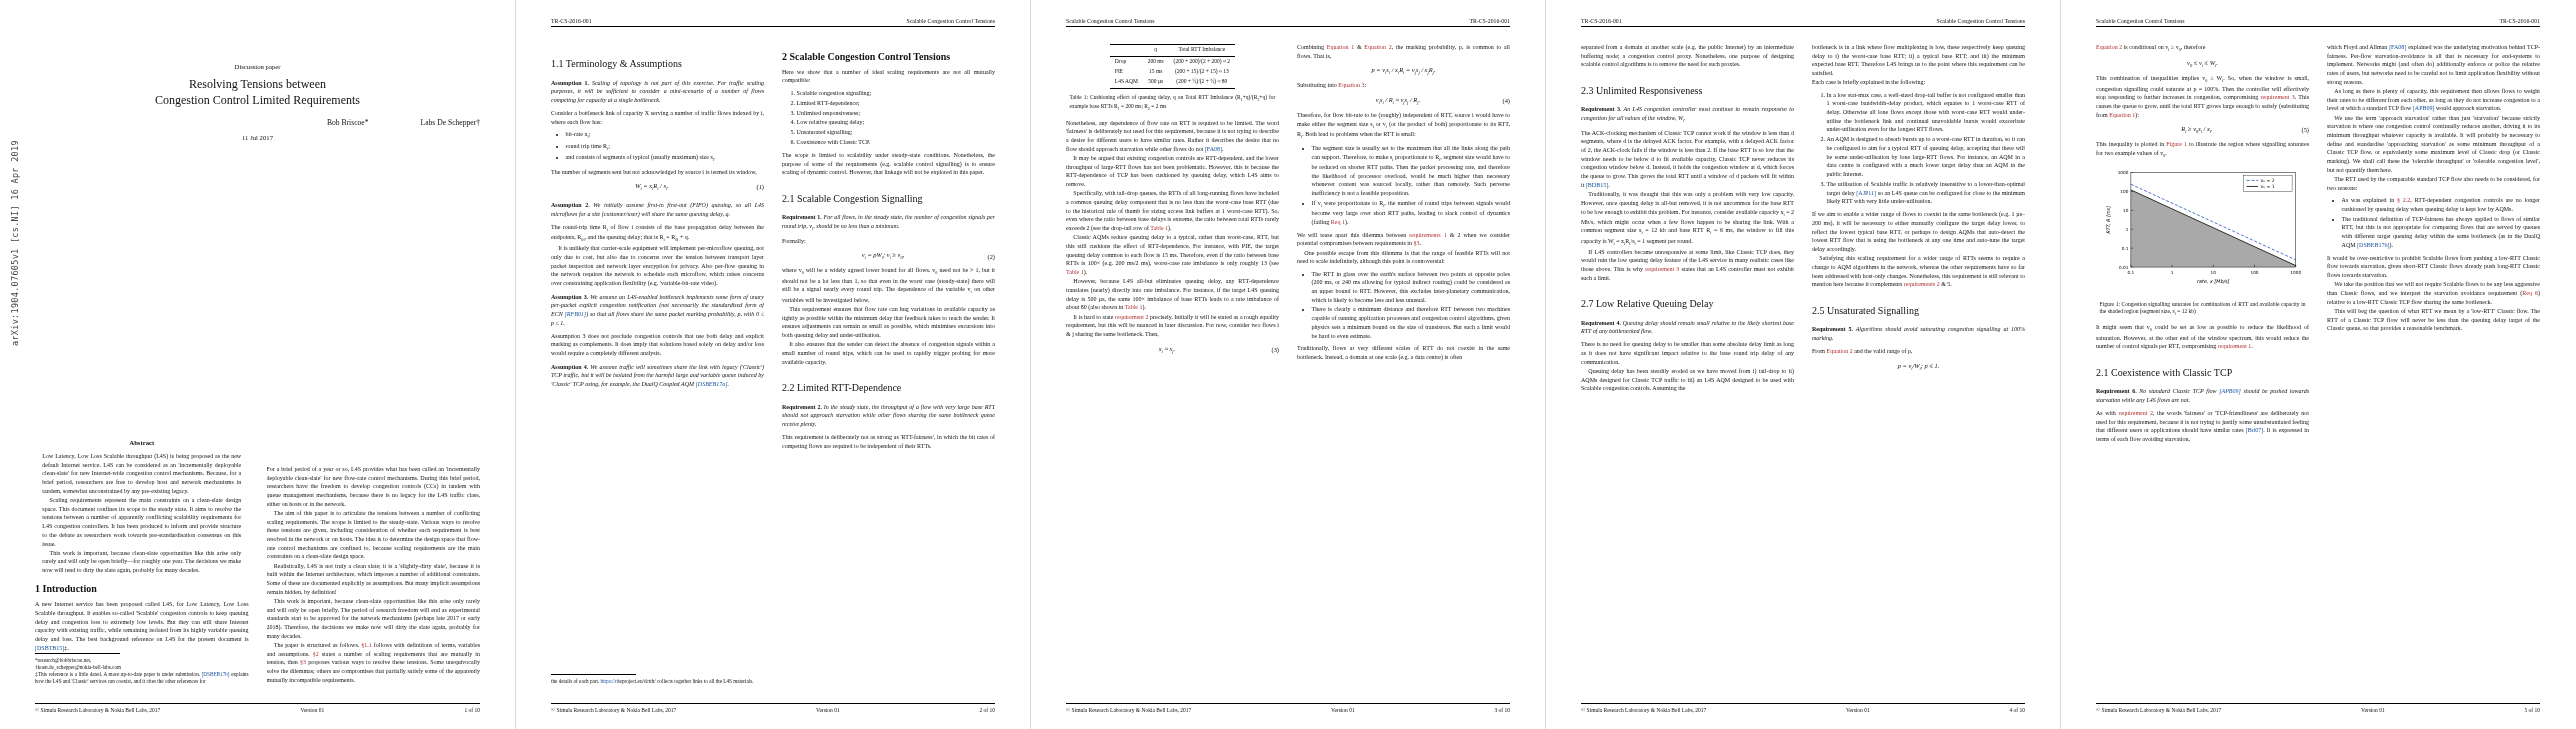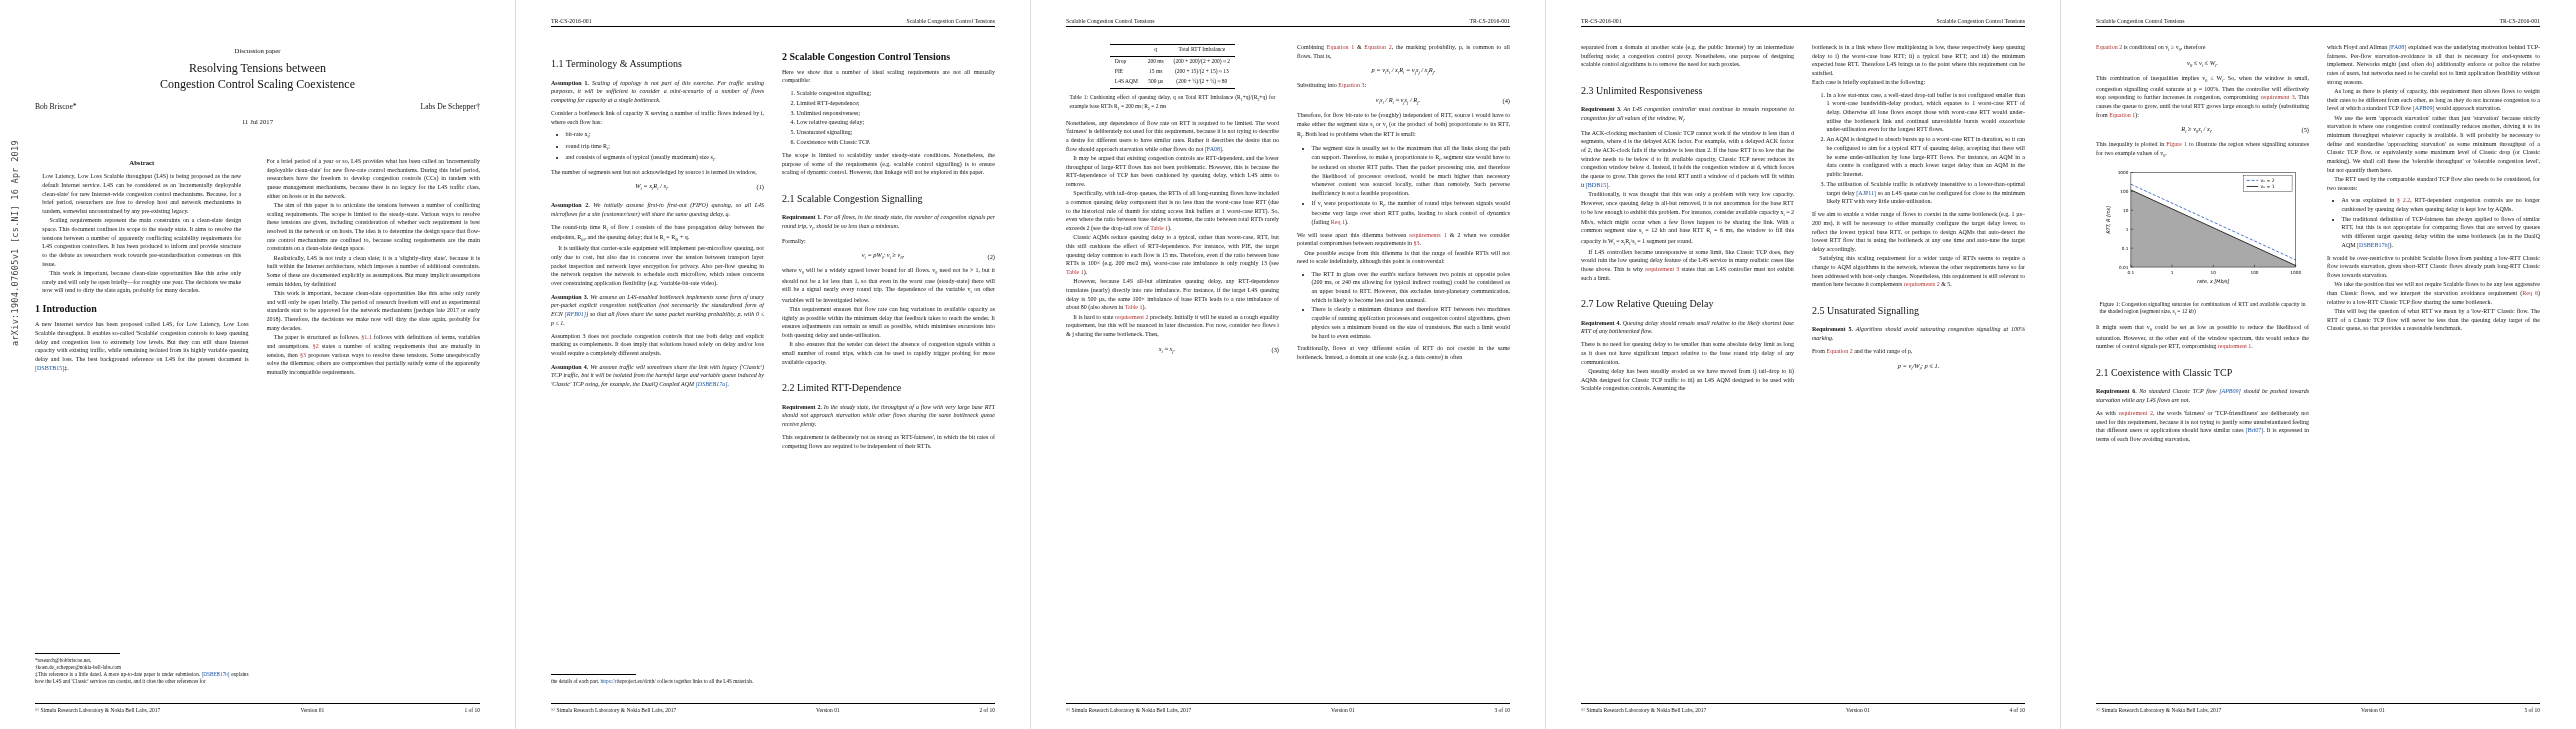--- a/index.html
+++ b/index.html
@@ -22,36 +22,36 @@
   }
   .pagefoot{
     position:absolute; bottom:16px; left:35px; right:35px;
     display:flex; justify-content:space-between; font-size:5.5px;
     border-top:0.5px solid #000; padding-top:3px;
   }
   .body{
     position:absolute; left:35px; right:35px; top:43px; bottom:44px;
     display:flex; gap:18px; overflow:hidden;
   }
-  .body.first{ top:157px; }
+  .body.first{ top:145px;align-items:flex-end; }
   .col{ flex:1 1 0; min-width:0; display:flex; flex-direction:column; overflow:hidden;
         font-size:6px; line-height:1.45; }
 
   
   .arxiv{
     position:absolute; left:9.7px; top:346px; transform-origin:left top;
     transform:rotate(-90deg); white-space:nowrap;
     font-family:"DejaVu Sans Mono",monospace; font-size:8.5px; letter-spacing:0.3px; color:#444;
   }
 
   
-  .titleblock{ position:absolute; top:47px; left:35px; right:35px; text-align:center; }
+  .titleblock{ position:absolute; top:63px; left:35px; right:35px; text-align:center; }
   .kicker{ font-size:6.7px; }
   .ptitle{ font-size:12px; line-height:1.3; margin-top:7.3px; }
-  .authors{ margin-top:9.7px; font-size:7.6px; display:flex; justify-content:space-between; gap:52px; }
+  .authors{ margin-top:9.7px; font-size:7.6px; display:flex; justify-content:flex-end; gap:52px; }
   .pdate{ margin-top:7.3px; font-size:6.7px; }
 
   
   .h1{ font-size:10px; font-weight:bold; margin:6.7px 0 3.6px; }
   .h2{ font-size:10px; font-weight:normal; margin:14px 0 3px; }
   .hcenter{ text-align:center; font-weight:bold; font-size:6.7px; margin:1.2px 0 4.3px; }
   .para{ text-align:justify; text-indent:7.3px; margin:0 0 0.6px; }
   .para.noindent{ text-indent:0; }
   .para.abstract{ padding:0 7.3px; }
   .thm{ font-style:italic; text-align:justify; margin:4.3px 0; }
@@ -80,21 +80,21 @@
 <body>
 
 <div class="pages">
 
   <div class="page">
     <div class="arxiv">arXiv:1904.07605v1  [cs.NI]  16 Apr 2019</div>
     <div class="titleblock">
       <div class="kicker">Discussion paper</div>
       <div class="ptitle">
         <div>Resolving Tensions between</div>
-        <div>Congestion Control Scaling Coexistence</div>
+        <div>Congestion Control Limited Requirements</div>
       </div>
       <div class="authors">
         <span>Bob Briscoe*</span>
         <span>Labs De Schepper†</span>
       </div>
       <div class="pdate">11 Jul 2017</div>
     </div>
     <div class="body first">
       <div class="col">
           <div class="hcenter">Abstract</div>

